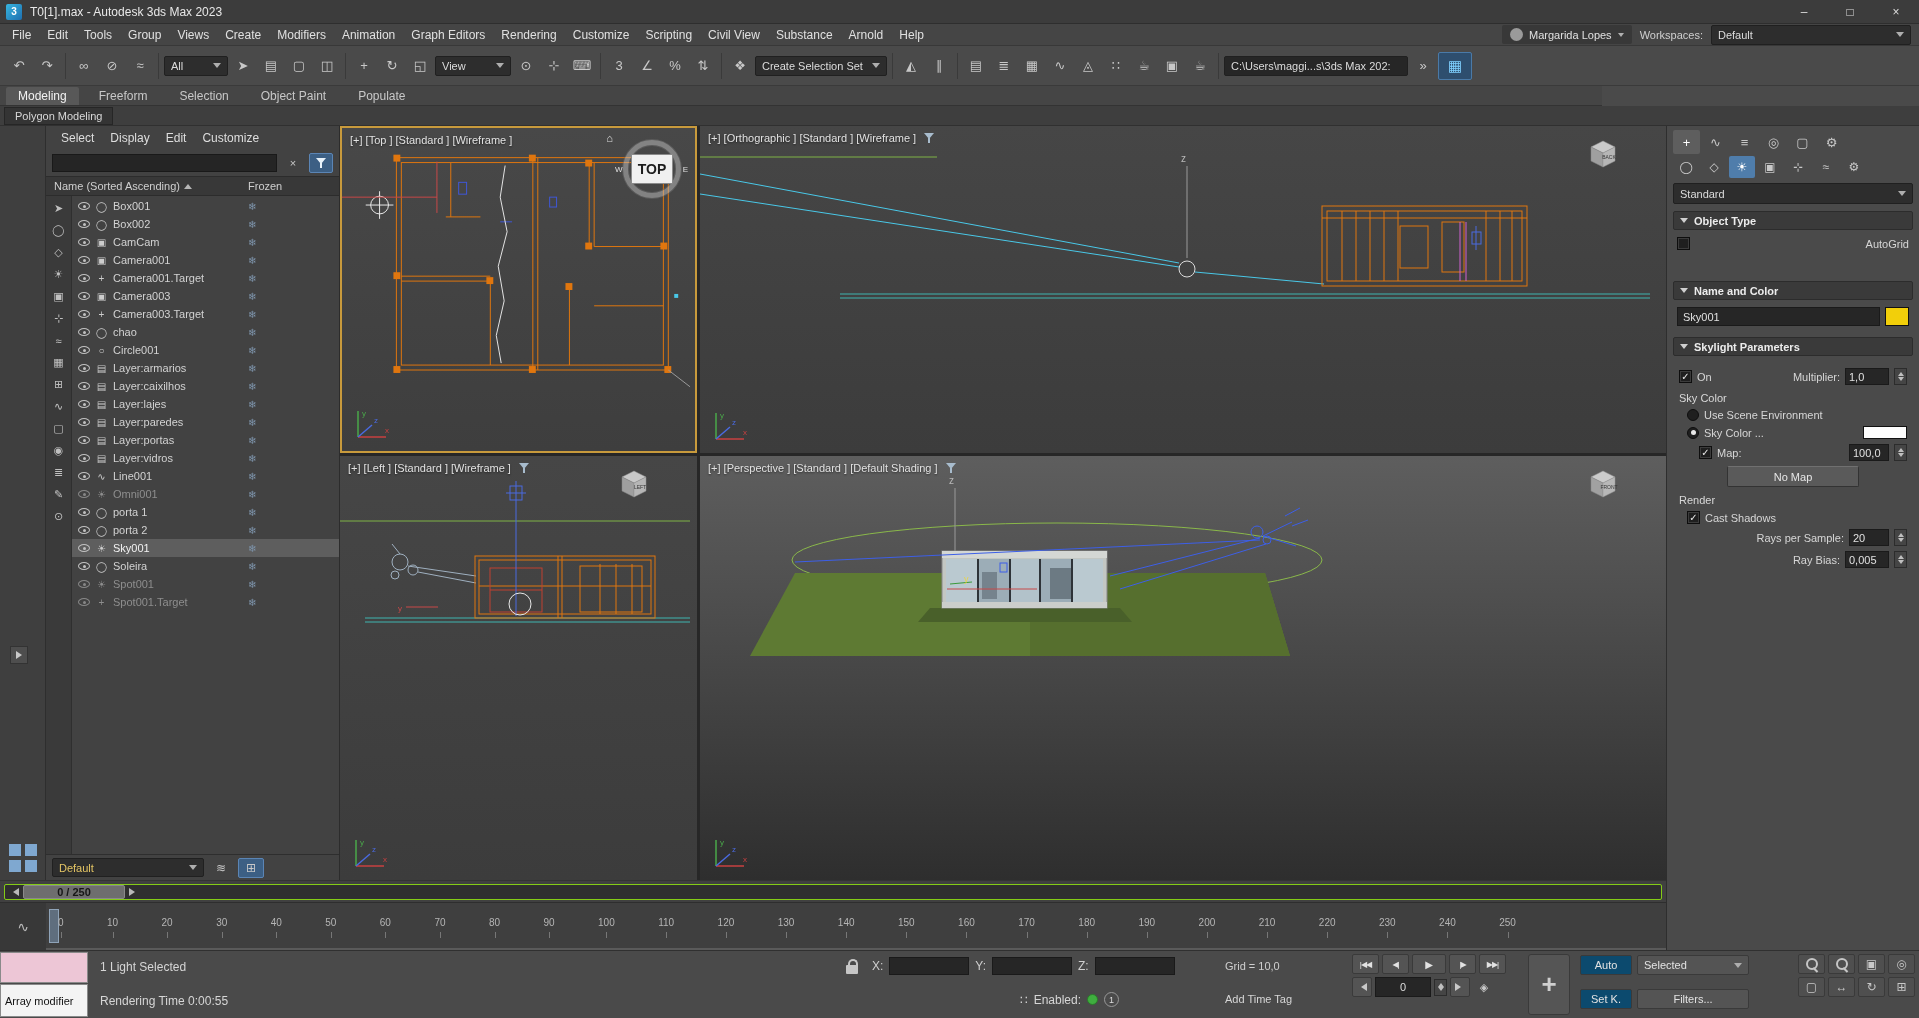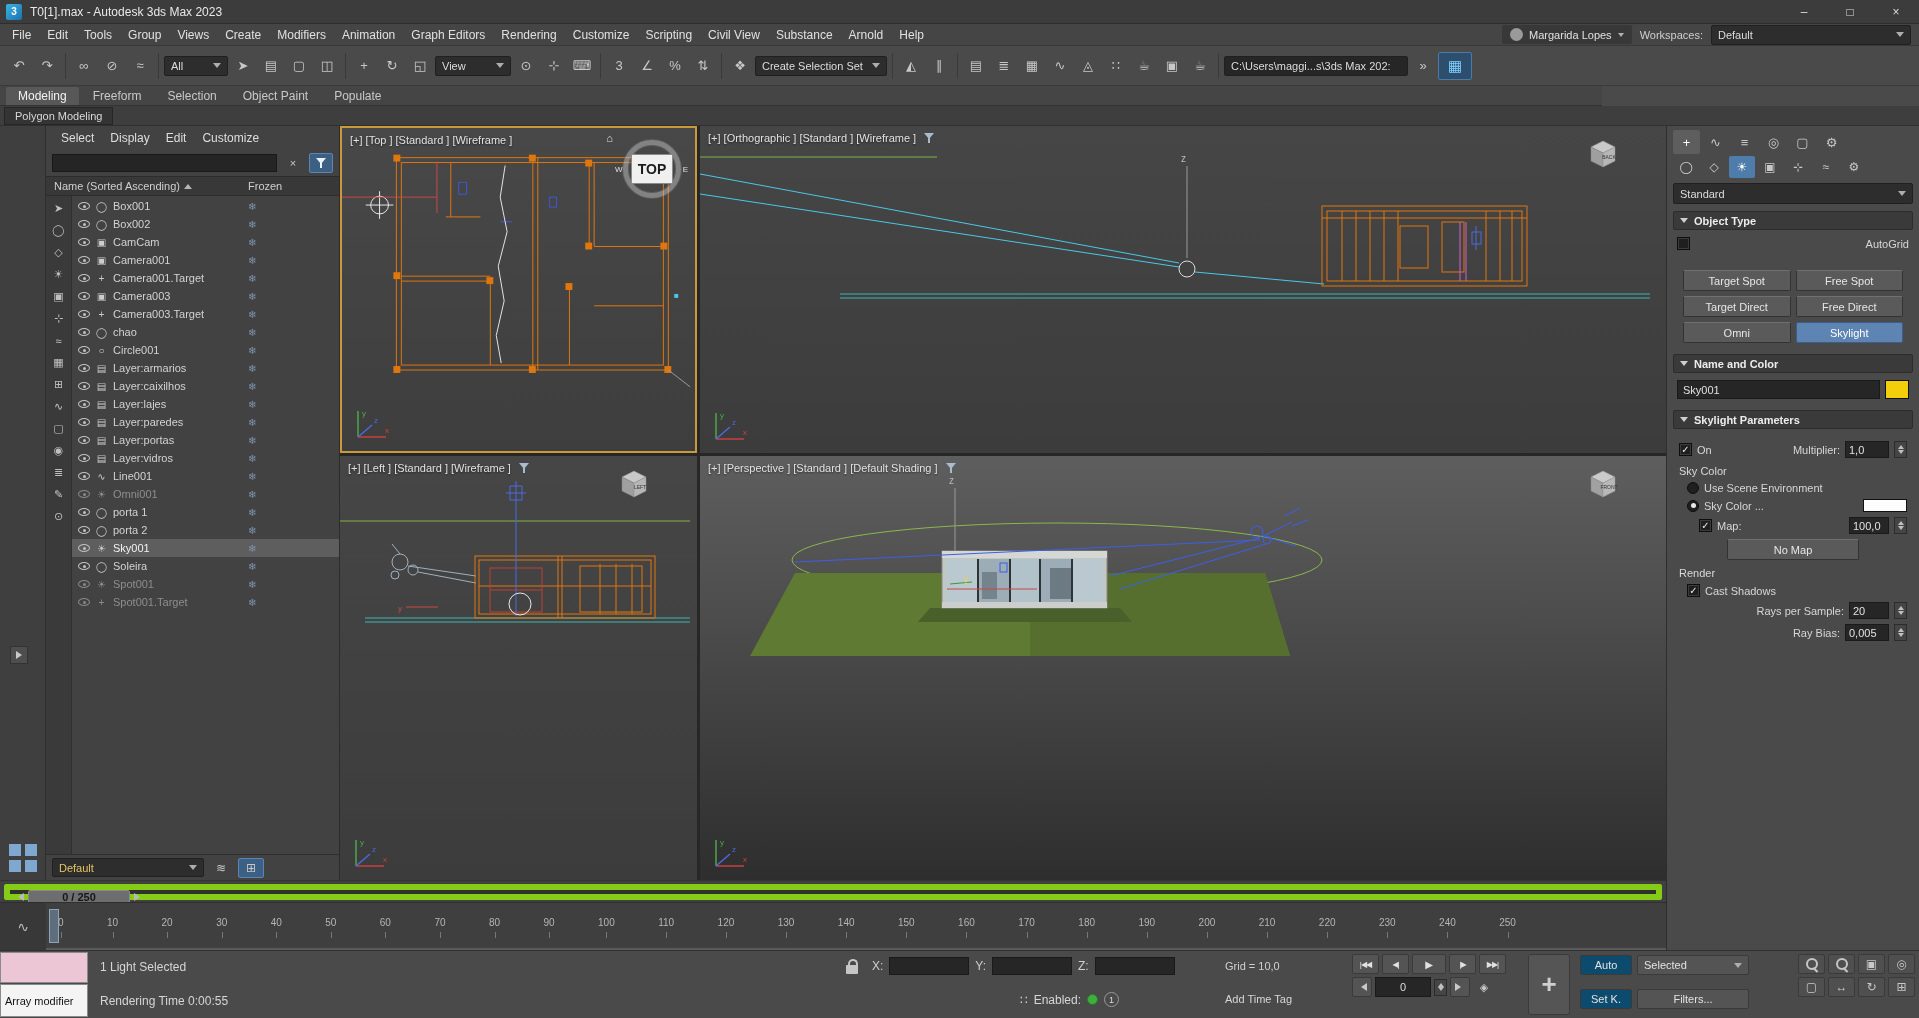--- a/index.html
+++ b/index.html
@@ -29,21 +29,21 @@
   .pathf{background:#262626}
 
   
   .toolbar{position:absolute;left:0;top:46px;width:1919px;height:40px;background:#4a4a4a;border-bottom:1px solid #3a3a3a;display:flex;align-items:center;gap:2px;padding:0 6px}
   .ibtn{min-width:26px;height:24px;display:flex;align-items:center;justify-content:center;font-size:13px;color:#c8c8c8;border-radius:2px;flex:none}
   .toolbar .ibtn{height:26px}
   .ibtn.accent{background:#2e4e6e;color:#7fd0ff;border:1px solid #4a7aa8;width:34px;height:28px;font-size:15px}
   .tsep{width:1px;height:26px;background:#3a3a3a;margin:0 3px;flex:none}
 
   
-  .ribbontabs{position:absolute;left:0;top:86px;width:1602px;height:20px;background:#454545;border-bottom:1px solid #333;display:flex;align-items:center;padding-left:6px;gap:2px}
+  .ribbontabs{position:absolute;left:0;top:86px;width:1602px;height:20px;background:#454545;border-bottom:1px solid #333;display:flex;align-items:center;padding-left:6px;gap:8px}
   .rtab{padding:2px 12px;font-size:12px;color:#c8c8c8;white-space:nowrap}
   .rtab.active{background:#585858;color:#f2f2f2;border-radius:2px 2px 0 0}
   .ribbonsub{position:absolute;left:0;top:106px;width:1919px;height:20px;background:#3e3e3e;border-bottom:1px solid #303030;display:flex;align-items:center;padding-left:4px}
   .subtab{height:18px;display:flex;align-items:center;padding:0 10px;background:#343434;border:1px solid #262626;font-size:11px;color:#d8d8d8}
 
   
   .left-strip{position:absolute;left:0;top:126px;width:46px;height:754px;background:#3f3f3f;border-right:1px solid #2e2e2e}
   .strip-expand{position:absolute;left:10px;top:520px;width:18px;height:18px;background:#4e4e4e;border:1px solid #333;display:flex;align-items:center;justify-content:center}
   .strip-expand::after{content:"";width:0;height:0;border:4px solid transparent;border-left:6px solid #c9c9c9;margin-left:4px}
   .gridico{position:absolute;left:9px;bottom:24px;width:12px;height:12px;background:#7fa8d0;box-shadow:16px 0 0 #7fa8d0,0 16px 0 #7fa8d0,16px 16px 0 #7fa8d0}
@@ -135,21 +135,21 @@
   .cswatch{width:44px;height:13px;border:1px solid #111;margin-left:auto}
   .cswatch.white{background:#fdfdfd}
   .cb{width:13px;height:13px;background:#1f1f1f;border:1px solid #0e0e0e;box-shadow:inset 0 0 0 1px #3c3c3c;color:#e8e8e8;font-size:10px;line-height:11px;text-align:center;flex:none}
   .cb.on::after{content:"✓"}
   .rad{width:12px;height:12px;border-radius:50%;background:#1f1f1f;border:1px solid #0e0e0e;display:flex;align-items:center;justify-content:center;flex:none}
   .rad.on::after{content:"";width:5px;height:5px;border-radius:50%;background:#e8e8e8}
   .nomap{width:132px;margin:5px auto 2px}
 
   
   .timeline{position:absolute;left:0;top:880px;width:1666px;height:22px;background:#404040;border-top:1px solid #333}
-  .tl-track{position:absolute;left:4px;right:4px;top:3px;height:16px;background:#2f2f2f;border:6px solid #84cc16;border-radius:2px}
+  .tl-track{position:absolute;left:4px;right:4px;top:3px;height:16px;background:#2f2f2f;border:1px solid #84cc16;border-radius:2px}
   .tl-btn{position:absolute;top:1px;width:14px;height:12px;display:flex;align-items:center;justify-content:center}
   .tl-btn::after{content:"";width:0;height:0;border:4px solid transparent}
   .tl-btn.prevb{left:2px}.tl-btn.prevb::after{border-right:6px solid #b9b9b9}
   .tl-btn.nextb{left:122px}.tl-btn.nextb::after{border-left:6px solid #b9b9b9}
   .tl-handle{position:absolute;left:18px;top:0;width:102px;height:14px;background:#6e6e6e;border:1px solid #8a8a8a;border-radius:2px;color:#161616;font-size:11px;font-weight:bold;display:flex;align-items:center;justify-content:center}
   .ruler{position:absolute;left:0;top:902px;width:1666px;height:48px;background:#383838;border-top:1px solid #2e2e2e}
   .ruler-left{position:absolute;left:8px;top:12px;width:30px;height:24px;color:#b9b9b9;font-size:14px;display:flex;align-items:center;justify-content:center}
   .ruler-band{position:absolute;left:46px;right:0;top:0;bottom:0;background:#3f3f3f;border-bottom:2px solid #5a5a5a}
   .ruler-marker{position:absolute;left:3px;top:6px;width:10px;height:34px;background:#5f6e7e;border:1px solid #8fa3b8}
   .ticks{position:absolute;left:12px;right:150px;top:14px;display:flex;justify-content:space-between}
@@ -774,28 +774,20 @@
 
     <div class="rollout">
       <div class="rhead">
         <span class="rarr"></span>
         <span>Object Type</span>
       </div>
       <div class="rbody">
         <div class="agrow">
           <span class="cb"></span>
           <span>AutoGrid</span>
-        </div>
-        <div class="btngrid">
-          <button class="cbtn">Target Spot</button>
-            <button class="cbtn">Free Spot</button>
-            <button class="cbtn">Target Direct</button>
-            <button class="cbtn">Free Direct</button>
-            <button class="cbtn">Omni</button>
-            <button class="cbtn active">Skylight</button>
         </div>
       </div>
     </div>
 
     <div class="rollout">
       <div class="rhead">
         <span class="rarr"></span>
         <span>Name and Color</span>
       </div>
       <div class="rbody nrow">

